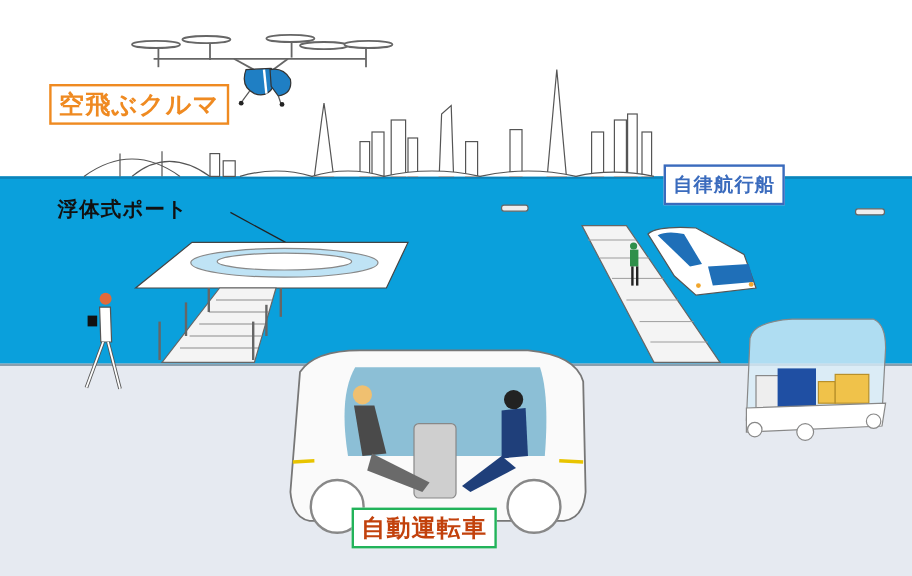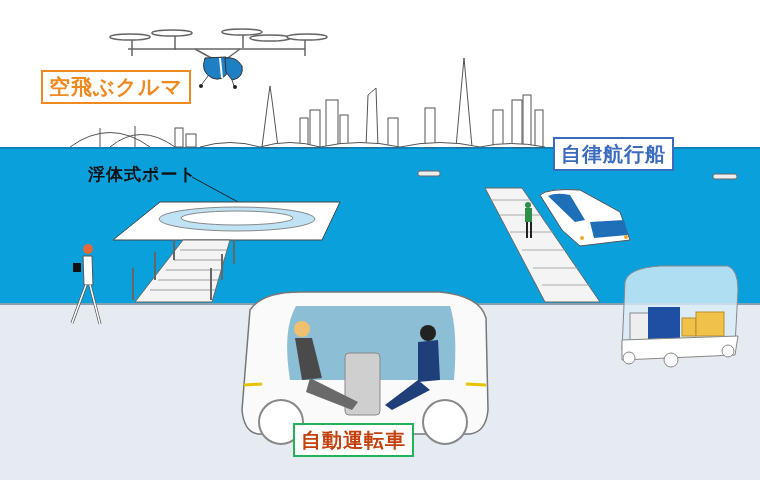--- a/index.html
+++ b/index.html
@@ -3,23 +3,23 @@
 <meta charset="utf-8">
 <style>
   html,body{margin:0;padding:0;}
   body{width:760px;height:480px;overflow:hidden;background:#ffffff;font-family:"DejaVu Sans",sans-serif;position:relative;}
   .scene{position:absolute;left:0;top:0;width:760px;height:356px;}
   .sky{position:absolute;left:0;top:0;width:760px;height:147px;background:#ffffff;}
   .water{position:absolute;left:0;top:147px;width:760px;height:156px;background:#0aa0dc;border-top:2px solid #0d83b8;}
   .ground{position:absolute;left:0;top:303px;width:760px;height:177px;background:#e6eaf1;border-top:2px solid #8a9fae;}
   .label{position:absolute;font-weight:bold;background:#ffffff;border:2px solid;padding:0 6px;line-height:30px;letter-spacing:1px;font-size:21px;white-space:nowrap;}
   .label-flying{left:41px;top:70px;color:#ef8a21;border-color:#ef8a21;}
-  .label-ship{left:553px;top:137px;color:#3a6bbd;border-color:#3a6bbd;font-size:20px;}
+  .label-ship{left:553px;top:137px;color:#3a6bbd;border-color:#3a6bbd;font-size:16px;}
   .label-car{left:293px;top:423px;color:#c2410c;border-color:#22b35a;font-size:20px;}
-  .label-port{position:absolute;left:48px;top:163px;font-size:17px;font-weight:bold;color:#111;letter-spacing:1px;margin-left:40px;}
+  .label-port{position:absolute;left:48px;top:163px;font-size:17px;font-weight:bold;color:#111;letter-spacing:1px;}
   svg{position:absolute;left:0;top:0;}
 </style>
 </head>
 <body>
 
 <div class="scene">
   <div class="sky"></div>
   <div class="water"></div>
   <div class="ground"></div>
 

